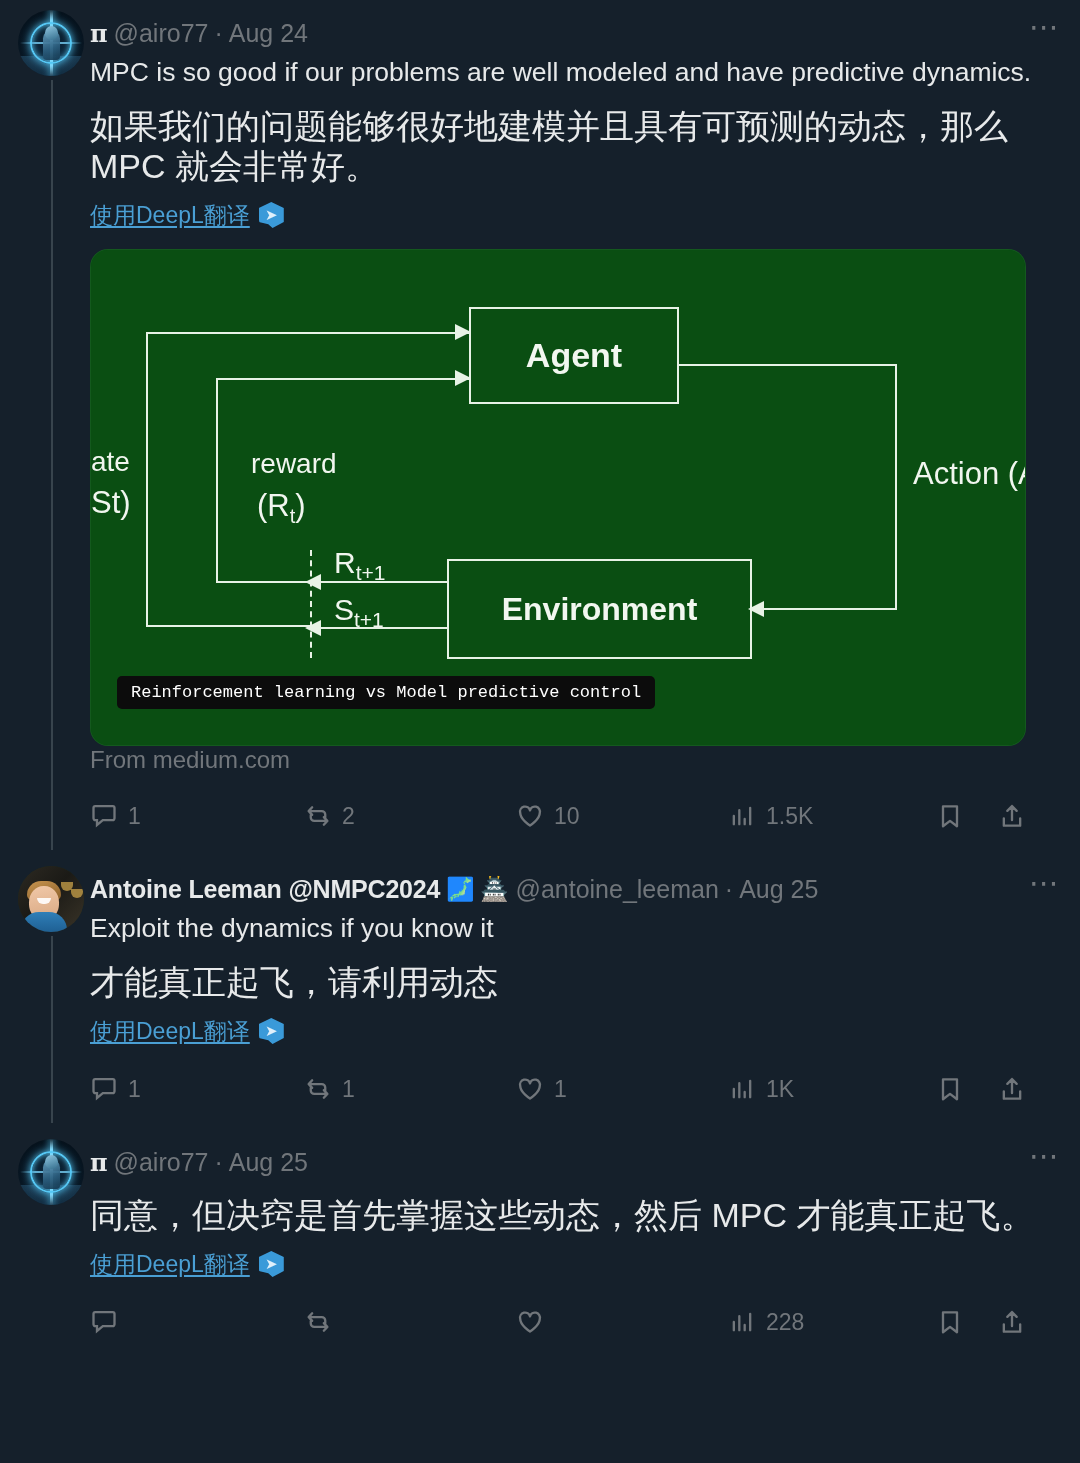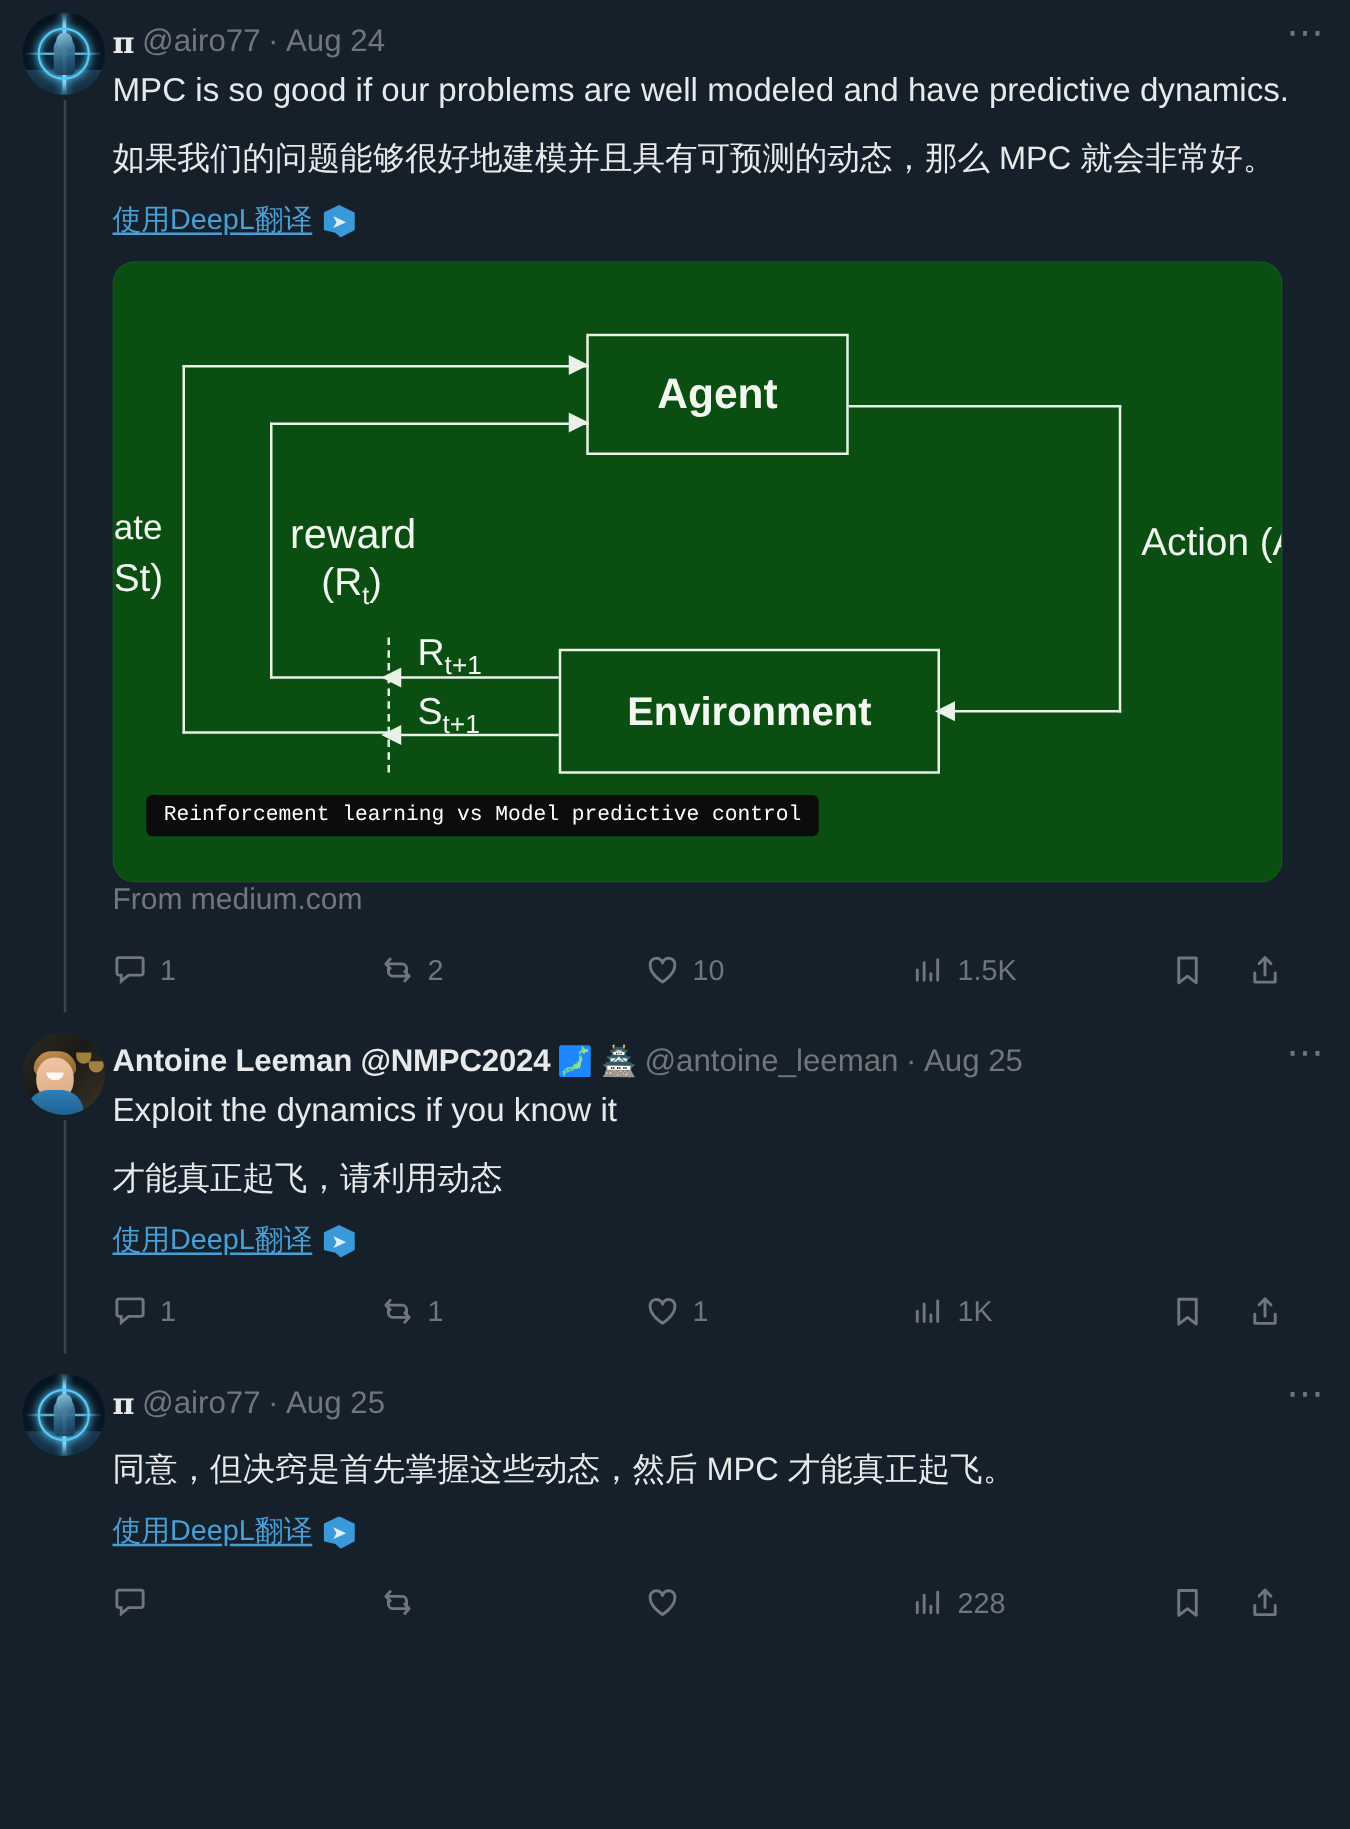--- a/index.html
+++ b/index.html
@@ -104,23 +104,23 @@
   .more {
     margin-left: auto; color: #71767b; font-size: 30px; line-height: 14px;
     letter-spacing: 3px; padding: 0 4px 12px 4px; cursor: pointer;
   }
 
   .txt-en {
     color: #e7e9ea; font-size: 26.5px; line-height: 36px; margin-top: 4px;
     word-wrap: break-word;
   }
   .txt-cn {
-    color: #e7e9ea; font-size: 26px; line-height: 40px; margin-top: 16px;
-  }
-  .deepl { display: flex; align-items: flex-end; gap: 9px; margin-top: 14px; }
+    color: #e7e9ea; font-size: 34px; line-height: 40px; margin-top: 16px;
+  }
+  .deepl { display: flex; align-items: center; gap: 9px; margin-top: 14px; }
   .deepl-link {
     color: #4a9fd4; font-size: 23px; text-decoration: underline;
     text-underline-offset: 3px; cursor: pointer;
   }
   .deepl-icon {
     width: 25px; height: 27px; position: relative;
     background: #3a9ad9; border-radius: 5px 5px 5px 9px;
     clip-path: polygon(0% 22%, 50% 0%, 100% 22%, 100% 74%, 55% 96%, 38% 82%, 0% 74%);
     display: flex; align-items: center; justify-content: center;
   }
@@ -233,21 +233,21 @@
           <div style="position:absolute;left:214px;top:370px;width:0;height:0;border-right:16px solid #e8f2e6;border-top:8px solid transparent;border-bottom:8px solid transparent;"></div>
 
           <div class="ln" style="left:588px; top:114px; width:218px; height:2px;"></div>
           <div class="ln" style="left:804px; top:114px; width:2px; height:246px;"></div>
           <div class="ln" style="left:672px; top:358px; width:134px; height:2px;"></div>
           <div style="position:absolute;left:657px;top:351px;width:0;height:0;border-right:16px solid #e8f2e6;border-top:8px solid transparent;border-bottom:8px solid transparent;"></div>
 
           <div class="lbl" style="left:0px; top:196px; font-size:28px;">ate</div>
           <div class="lbl" style="left:0px; top:235px; font-size:31px;">St)</div>
 
-          <div class="lbl" style="left:141px; top:198px; font-size:33px;">reward</div>
+          <div class="lbl" style="left:160px; top:198px; font-size:28px;">reward</div>
           <div class="lbl" style="left:166px; top:238px; font-size:31px;">
             <span>(R</span><sub style="font-size:20px">t</sub><span>)</span>
           </div>
 
           <div class="lbl" style="left:243px; top:296px; font-size:30px;">
             <span>R</span><sub style="font-size:21px">t+1</sub>
           </div>
           <div class="lbl" style="left:243px; top:343px; font-size:30px;">
             <span>S</span><sub style="font-size:21px">t+1</sub>
           </div>

